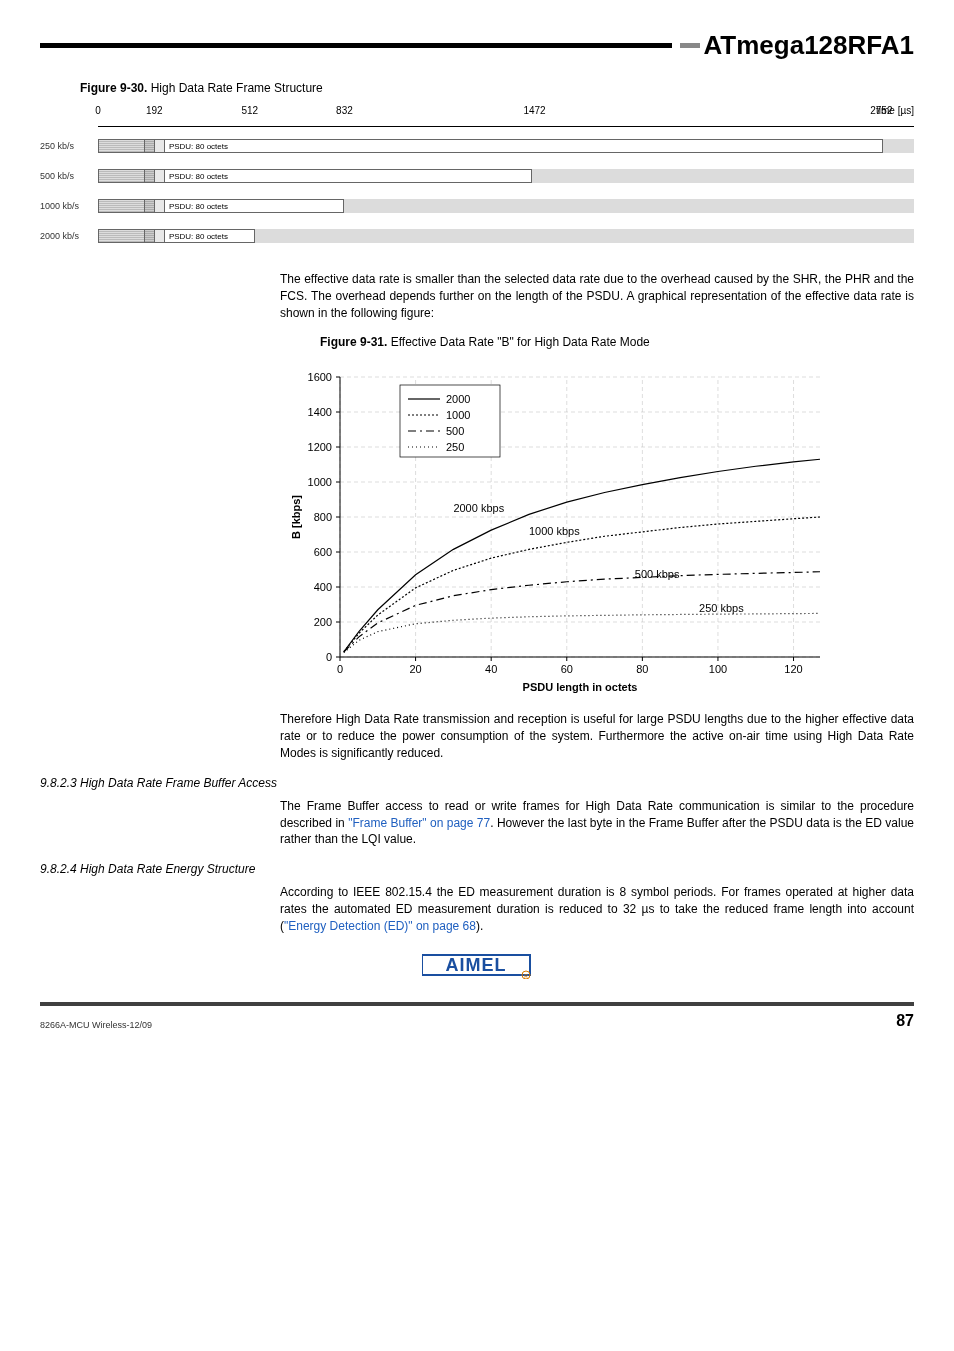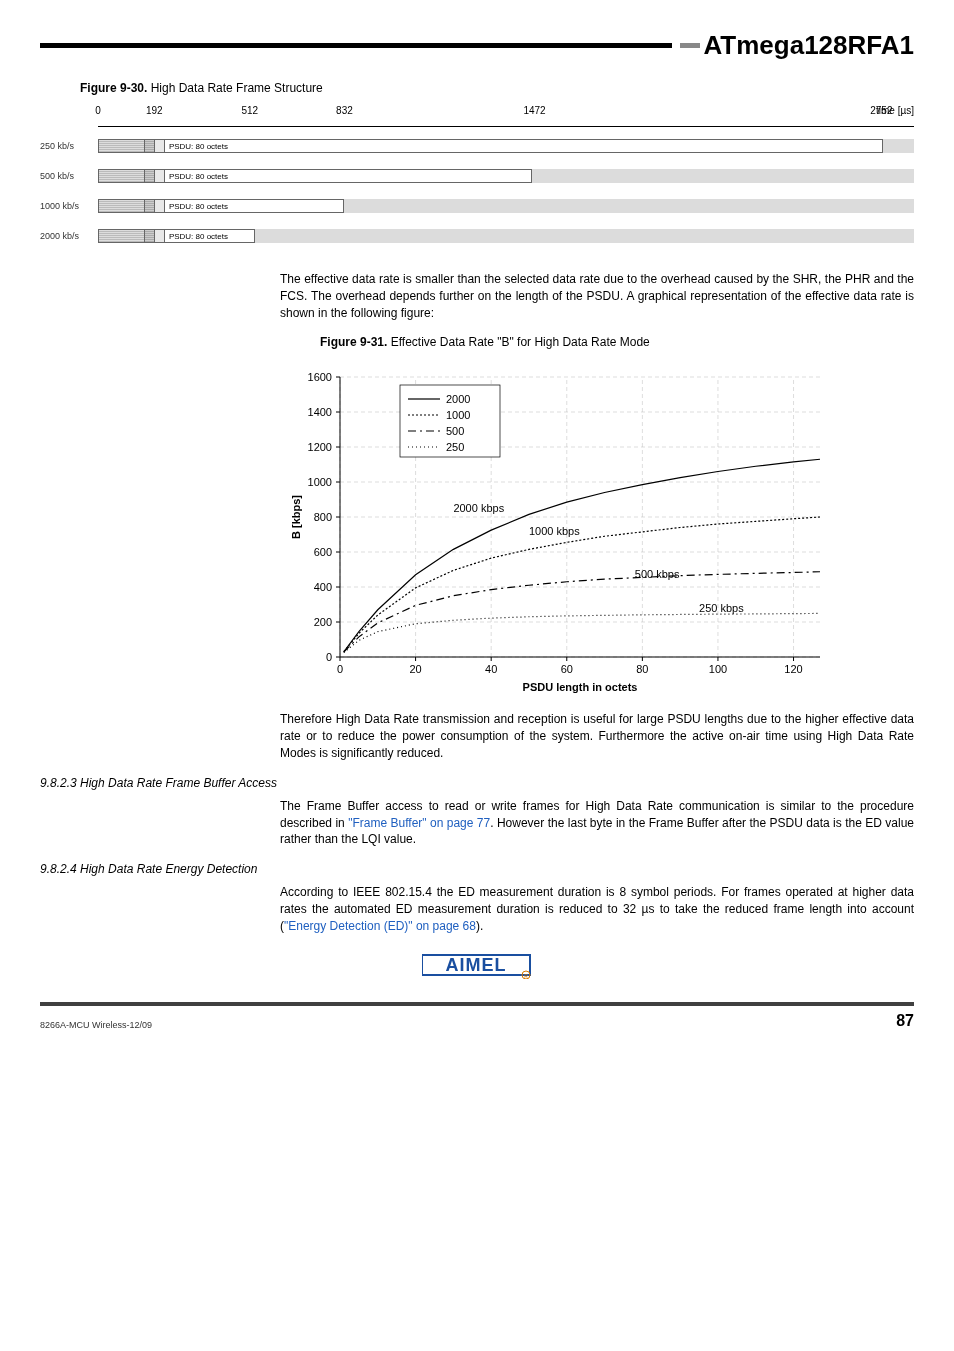--- a/index.html
+++ b/index.html
@@ -195,21 +195,21 @@
   </svg>
 </div>
 
 <p class="body-text">Therefore High Data Rate transmission and reception is useful for large PSDU lengths due to the higher effective data rate or to reduce the power consumption of the system. Furthermore the active on-air time using High Data Rate Modes is significantly reduced.</p>
 
 <div class="section-sub">9.8.2.3 High Data Rate Frame Buffer Access</div>
 <p class="body-text">
   <span>The Frame Buffer access to read or write frames for High Data Rate communication is similar to the procedure described in </span><span class="link">"Frame Buffer" on page 77</span><span>. However the last byte in the Frame Buffer after the PSDU data is the ED value rather than the LQI value.</span>
 </p>
 
-<div class="section-sub">9.8.2.4 High Data Rate Energy Detection</div>
+<div class="section-sub">9.8.2.4 High Data Rate Energy Structure</div>
 <p class="body-text">
   <span>According to IEEE 802.15.4 the ED measurement duration is 8 symbol periods. For frames operated at higher data rates the automated ED measurement duration is reduced to 32 µs to take the reduced frame length into account (</span><span class="link">"Energy Detection (ED)" on page 68</span><span>).</span>
 </p>
 
 <div style="text-align:center;margin-top:16px">
   <svg width="110" height="28" viewBox="0 0 110 28">
     <rect x="0" y="4" width="108" height="20" fill="none" stroke="#1a4fa0" stroke-width="2"></rect>
     <text x="54" y="20" text-anchor="middle" font-family="Arial Black, Arial" font-weight="900" font-size="18" fill="#1a4fa0" letter-spacing="1">AIMEL</text>
     <circle cx="104" cy="24" r="4" fill="none" stroke="#d97b00" stroke-width="1"></circle>
     <text x="104" y="27" text-anchor="middle" font-size="5" fill="#d97b00">R</text>

